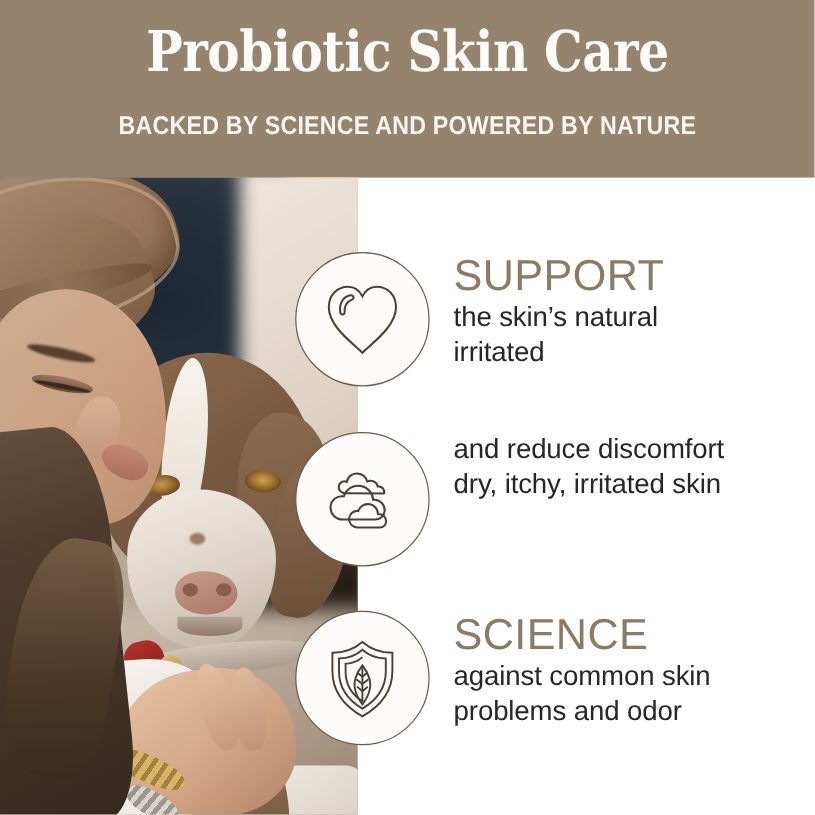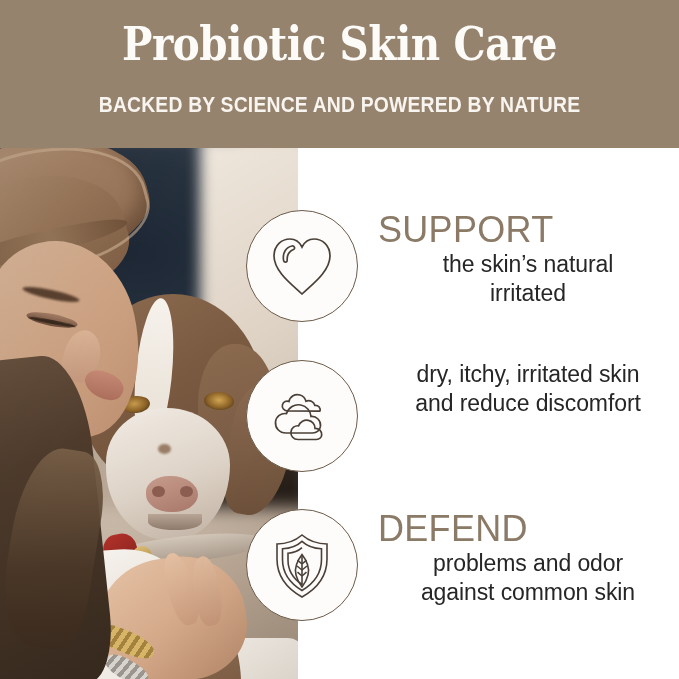--- a/index.html
+++ b/index.html
@@ -351,21 +351,20 @@
     white-space: nowrap;
   }
   .feature-desc {
     font-family: "Liberation Sans", sans-serif;
     font-weight: normal;
     font-size: 23px;
     line-height: 29px;
     color: #262626;
     margin: 0;
     letter-spacing: -0.1px;
-    text-align: center;
   }
   .feature-desc span { display: block; white-space: nowrap; }
 </style>
 </head>
 <body>
 
 <div id="page">
 
   <div class="header-band">
     <div class="header-title">Probiotic Skin Care</div>
@@ -443,39 +442,39 @@
     <div class="icon-circle">
       <svg width="76" height="62" viewBox="0 0 76 62" fill="none" stroke="#4a4038" stroke-width="1.7">
         <path d="M24 26 C20 26 17.5 23 18.5 19.5 C19.3 16.6 22.5 15.3 25 16.5 C26 11.5 31 8.5 36 10 C39 10.9 41.2 13.3 42 16.2 C45.5 14.5 50 16.5 50.8 20.4 C54.5 20 57 23.2 56 26.6"></path>
         <path d="M24 26 L56 26.2"></path>
         <path d="M22 48 C15.5 48 11 43 11.5 37 C12 31.5 17 27.8 22.5 28.6 C24.5 22.5 30.5 18.8 36.8 20 C42.5 21 46.5 25.8 47 31.5 C52.5 31 57 35.5 56.5 41 C56.1 45.2 52.6 48 48.5 48 Z"></path>
         <path d="M34 54.5 C29.5 54.5 26.5 51 27 46.8 C27.4 43 30.8 40.3 34.6 40.8 C36.1 36.8 40.2 34.4 44.4 35.3 C48.2 36.1 50.9 39.4 51 43.3 C54.8 43 58 46.1 57.7 49.9 C57.5 52.6 55.2 54.5 52.5 54.5 Z"></path>
       </svg>
     </div>
     <div class="feature-text">
       <p class="feature-desc">
+        <span>and reduce discomfort</span>
         <span>dry, itchy, irritated skin</span>
-        <span>and reduce discomfort</span>
       </p>
     </div>
   </div>
 
   <div class="feature" style="top:509px">
     <div class="icon-circle">
       <svg width="68" height="72" viewBox="0 0 68 72" fill="none" stroke="#4a4038" stroke-width="1.6">
         <path d="M34 68 C18 59 9 47 9 30 L9 15 C18 15 27 12 34 6 C41 12 50 15 59 15 L59 30 C59 47 50 59 34 68 Z"></path>
         <path d="M34 61.5 C21.5 54 14.5 44.5 14.5 30.5 L14.5 19.8 C22 19.5 29 17 34 12.4 C39 17 46 19.5 53.5 19.8 L53.5 30.5 C53.5 44.5 46.5 54 34 61.5 Z"></path>
         <path d="M34 55.5 C25 49.5 20 42 20 31 L20 24.2 C25.5 23.8 30.5 21.8 34 18.6"></path>
         <path d="M34 58 C28 50 26 42.5 28.5 35.5 C30 31.2 31.8 28.3 34 25.5 C36.2 28.3 38 31.2 39.5 35.5 C42 42.5 40 50 34 58 Z"></path>
         <path d="M34 26.5 L34 56"></path>
         <path d="M34 35 L29.5 31.2 M34 35 L38.5 31.2 M34 41 L29 37 M34 41 L39 37 M34 47 L29.5 43.2 M34 47 L38.5 43.2"></path>
       </svg>
     </div>
     <div class="feature-text">
-      <p class="feature-title">DEFEND</p>
+      <p class="feature-title">SCIENCE</p>
       <p class="feature-desc">
+        <span>against common skin</span>
         <span>problems and odor</span>
-        <span>against common skin</span>
       </p>
     </div>
   </div>
 
 </div>
 
 </body></html>

